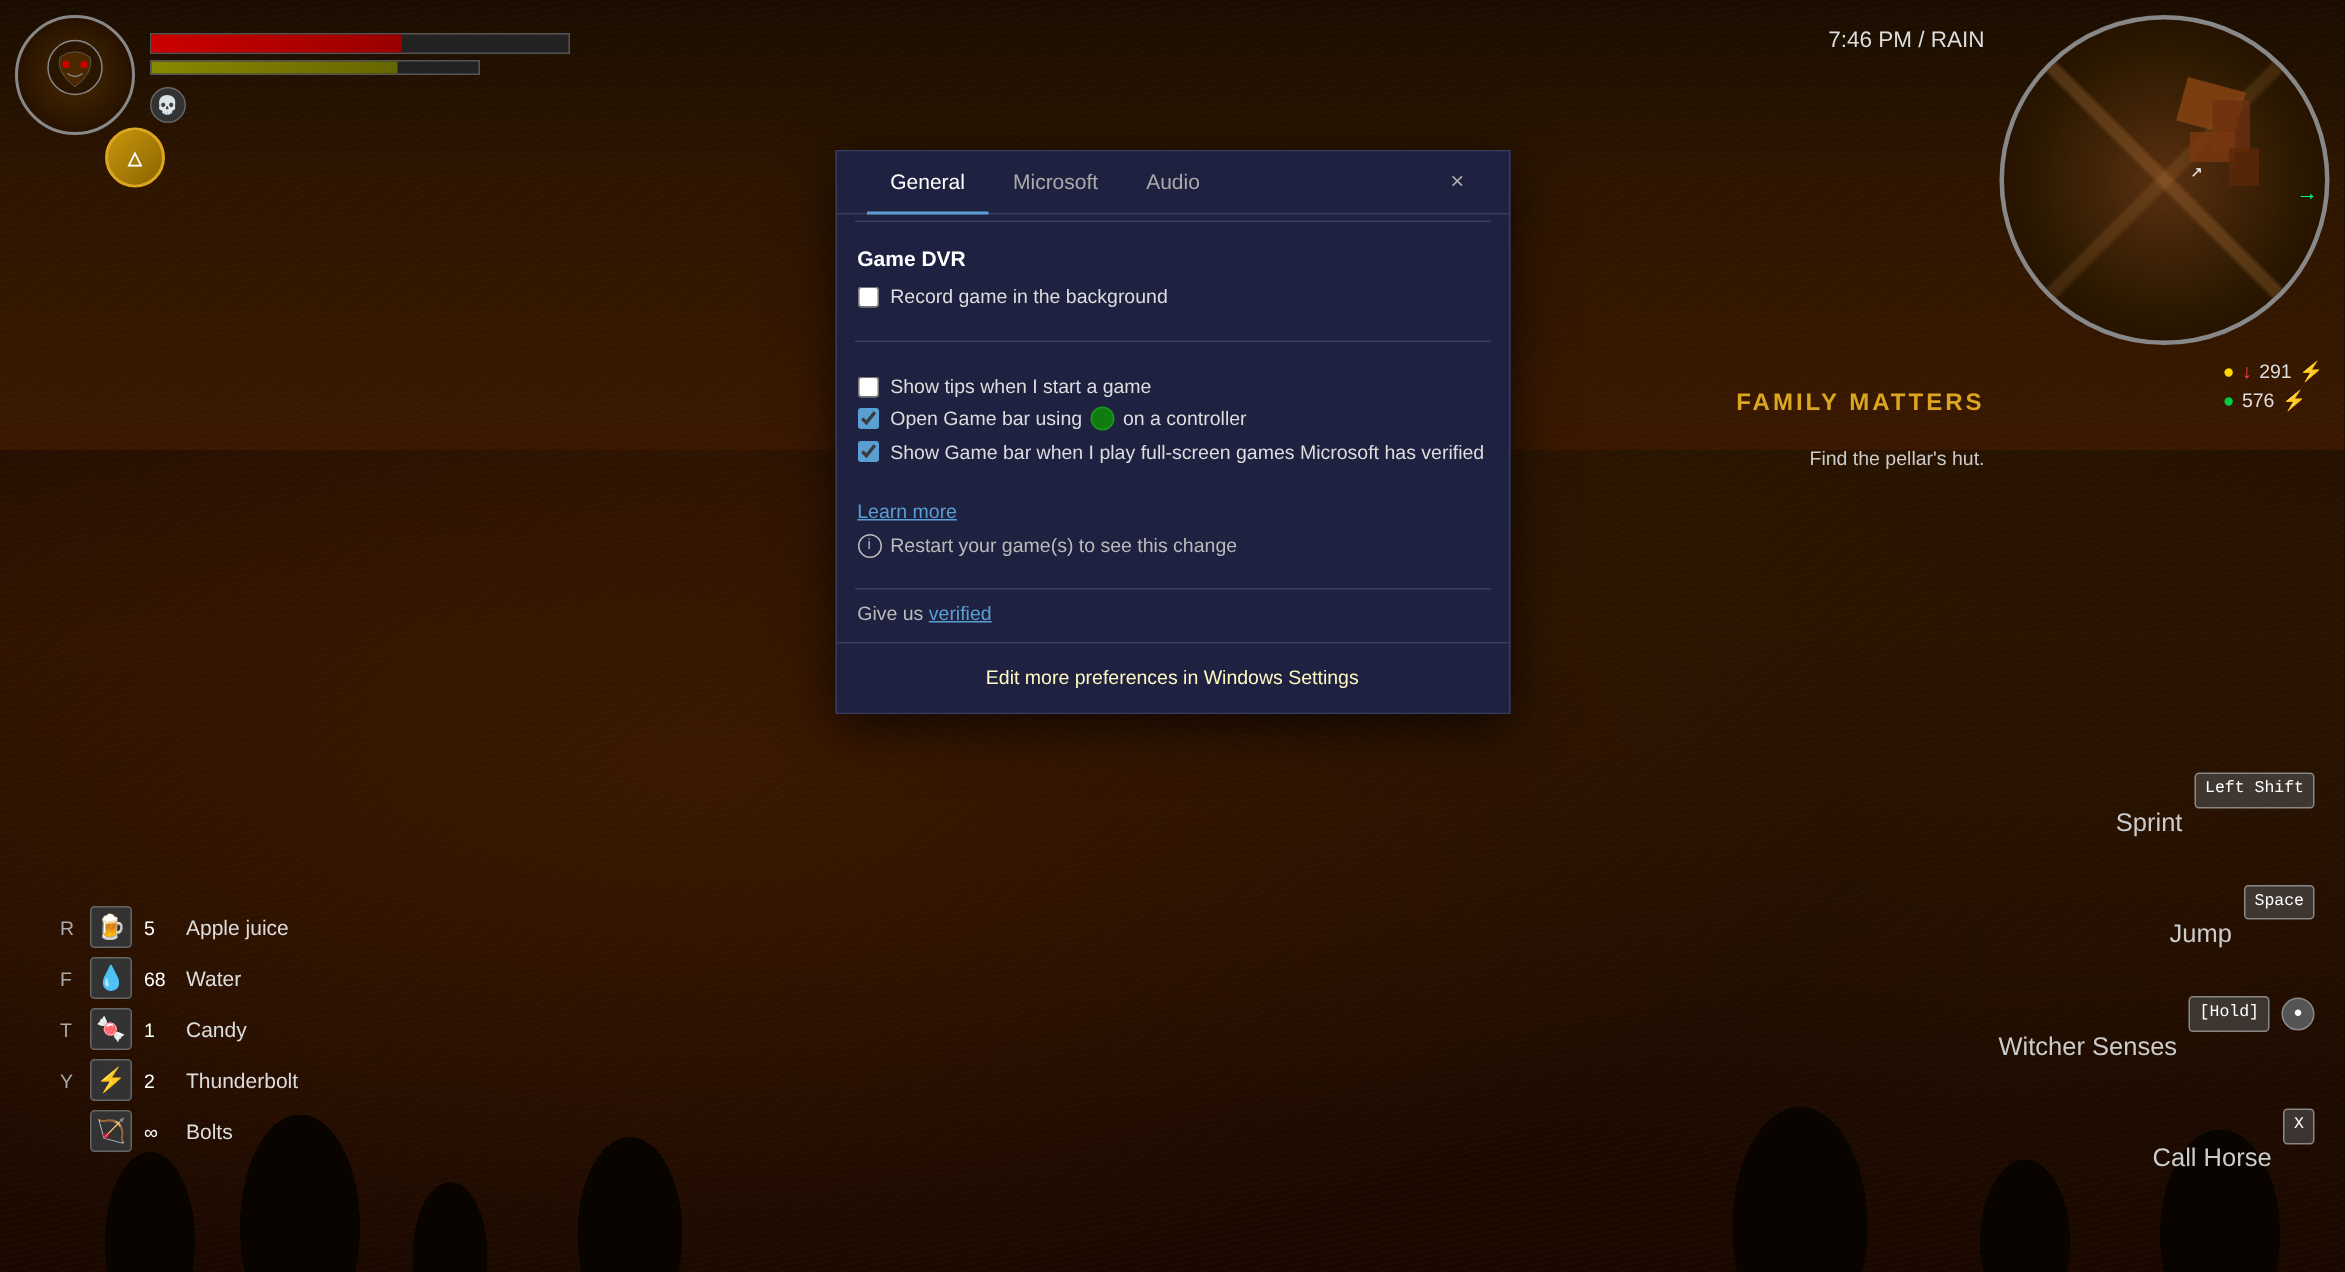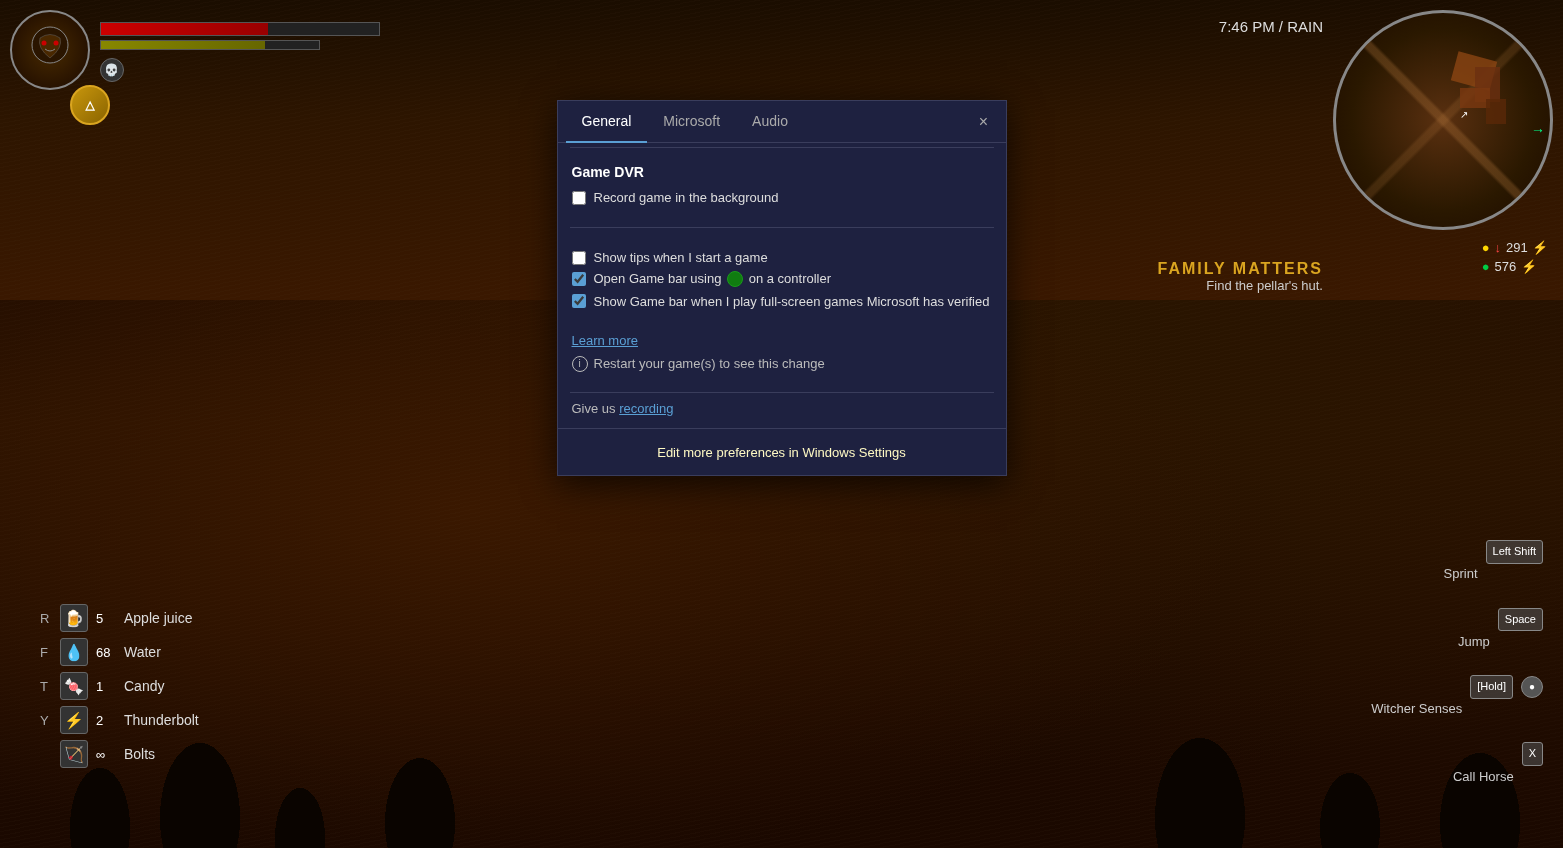--- a/index.html
+++ b/index.html
@@ -286,21 +286,21 @@
     .hud-quest-title {
       font-size: 16px;
       font-weight: bold;
       color: #daa520;
       letter-spacing: 2px;
     }
 
     .hud-quest-desc {
       font-size: 13px;
       color: #ccc;
-      margin-top: 0;
+      margin-top: 20px;
     }
 
     
     .hud-controls {
       position: absolute;
       bottom: 60px;
       right: 20px;
       text-align: right;
       color: #ccc;
       font-size: 13px;
@@ -314,25 +314,26 @@
       gap: 8px;
     }
 
     .control-key {
       background: rgba(80,80,80,0.6);
       border: 1px solid #888;
       padding: 1px 6px;
       font-size: 11px;
       border-radius: 3px;
       color: #fff;
+      font-family: Liberation Mono, monospace;
     }
 
     .control-label {
       color: #ccc;
-      font-size: 13px;
+      font-size: 17px;
       margin-top: 44px;
     }
 
     .control-icon-circle {
       width: 22px;
       height: 22px;
       border-radius: 50%;
       background: #555;
       border: 1px solid #888;
       display: inline-flex;
@@ -358,21 +359,21 @@
       border: 1px solid #3a3d5c;
       box-shadow: 0 8px 32px rgba(0,0,0,0.7);
     }
 
     
     .dialog-tabs {
       display: flex;
       align-items: center;
       background: #1e2140;
       border-bottom: 1px solid #3a3d5c;
-      padding: 0 8px;
+      padding: 0 20px;
     }
 
     .dialog-tab {
       padding: 12px 16px;
       font-size: 14px;
       color: #aaa;
       cursor: pointer;
       border-bottom: 2px solid transparent;
       margin-bottom: -1px;
     }
@@ -713,21 +714,21 @@
         <div class="restart-note">
           <span class="info-icon">i</span>
           <span>Restart your game(s) to see this change</span>
         </div>
       </div>
 
       <div class="divider"></div>
 
       <div class="section-feedback">
         <span>Give us </span>
-        <span class="link-text">recording</span>
+        <span class="link-text">verified</span>
       </div>
 
     </div>
 
     <div class="dialog-footer">
       <span class="footer-link">Edit more preferences in Windows Settings</span>
     </div>
 
   </div>
 </div>

